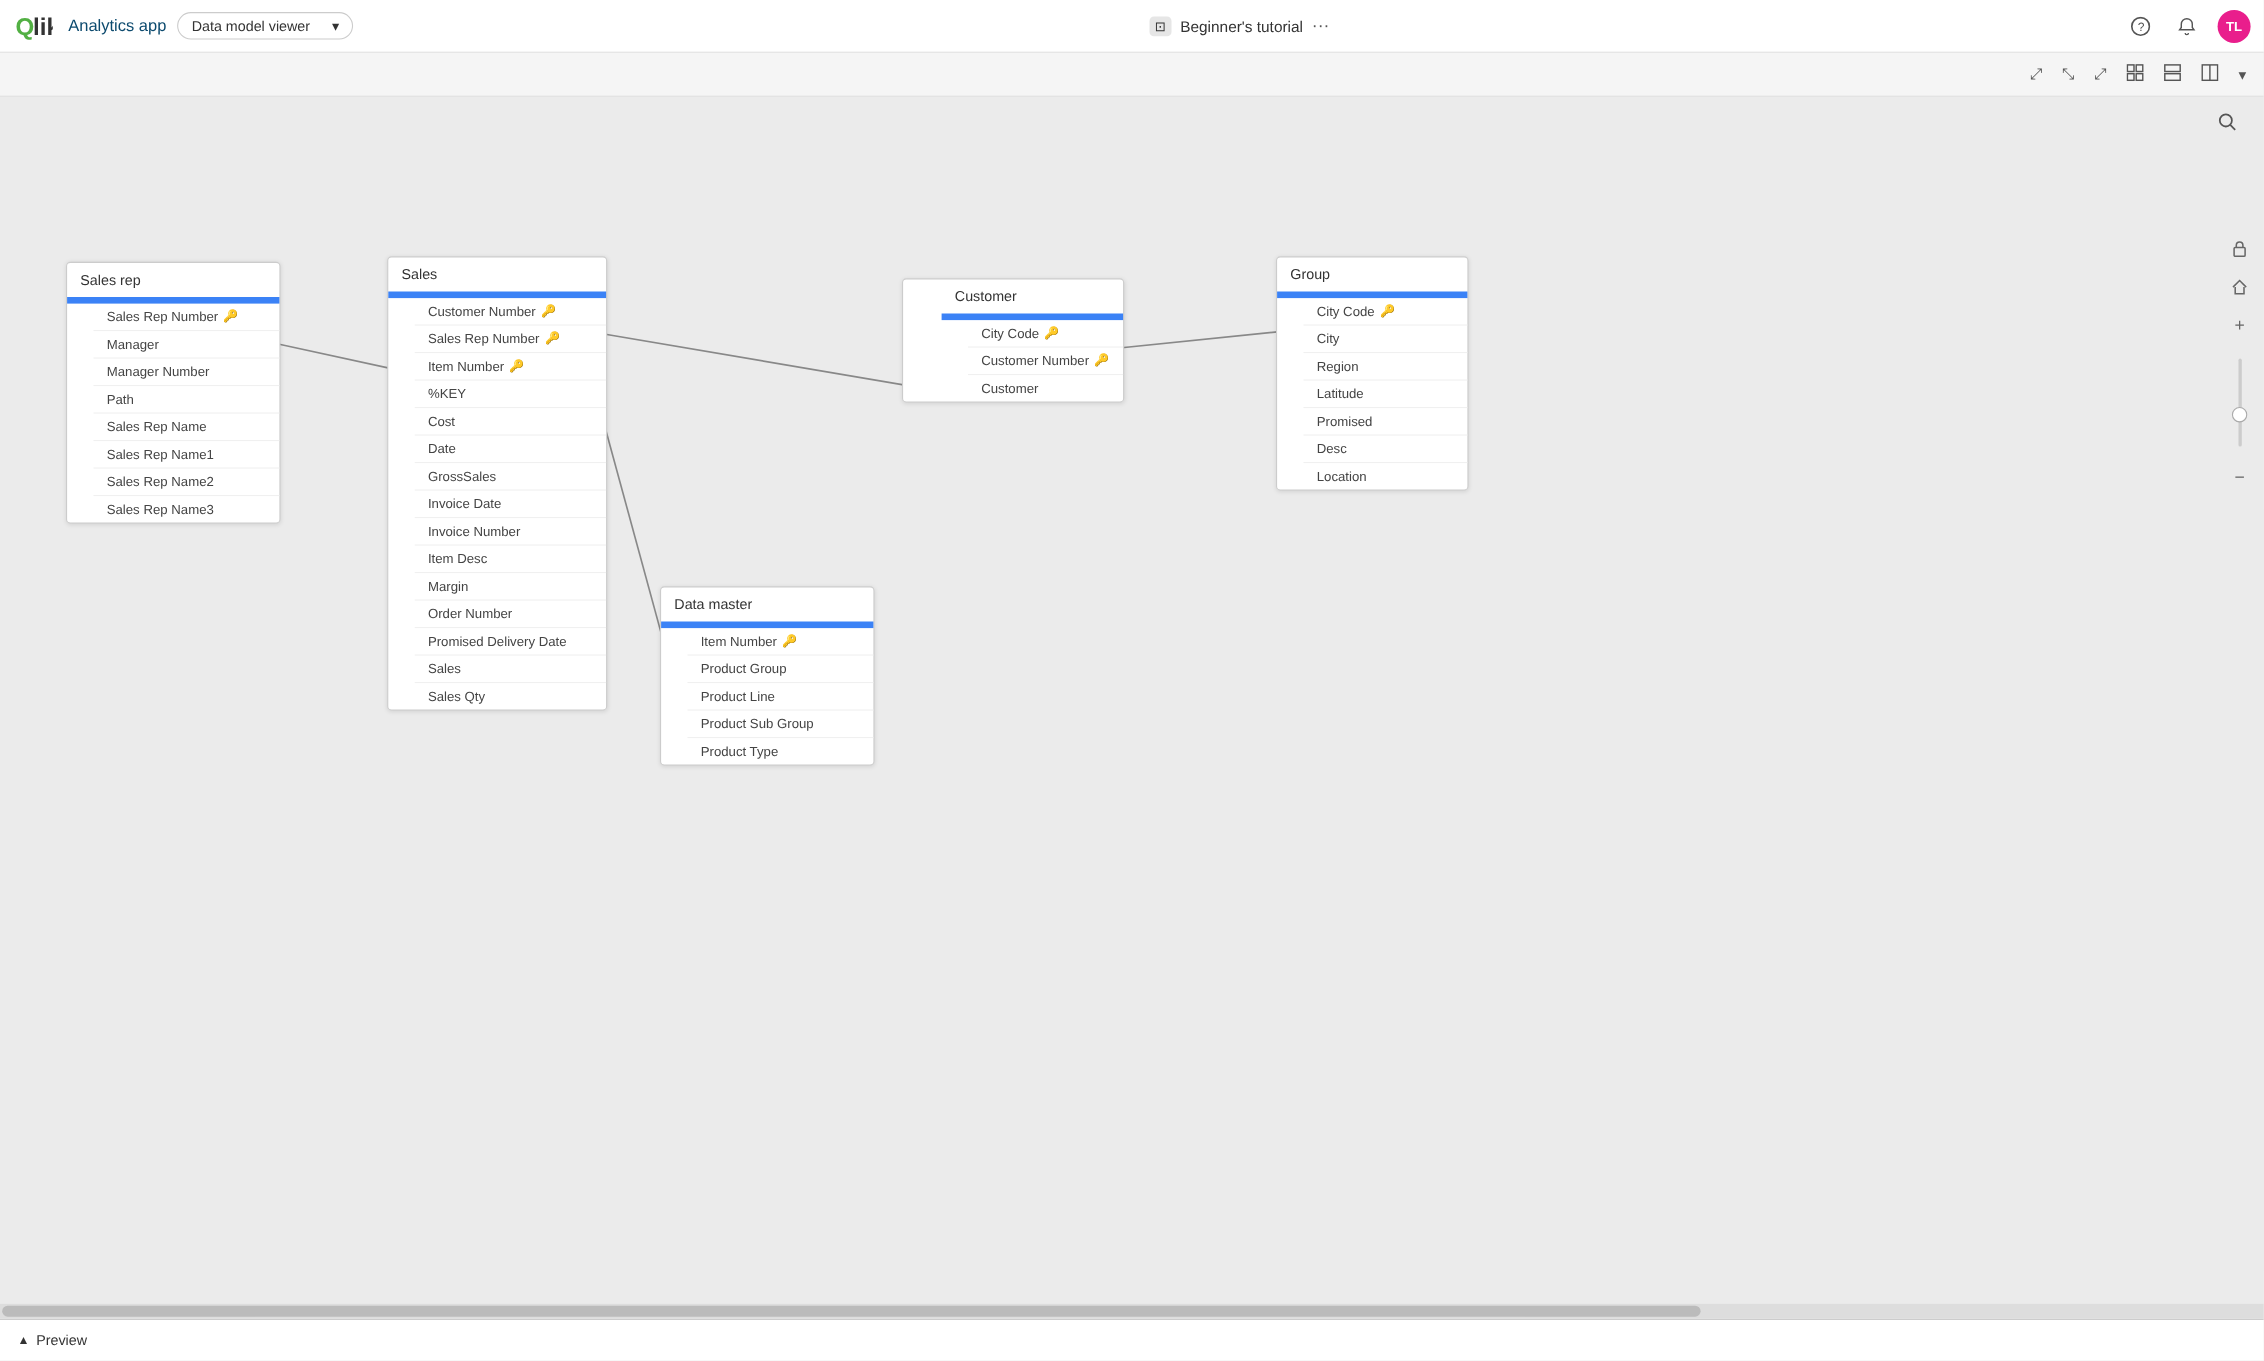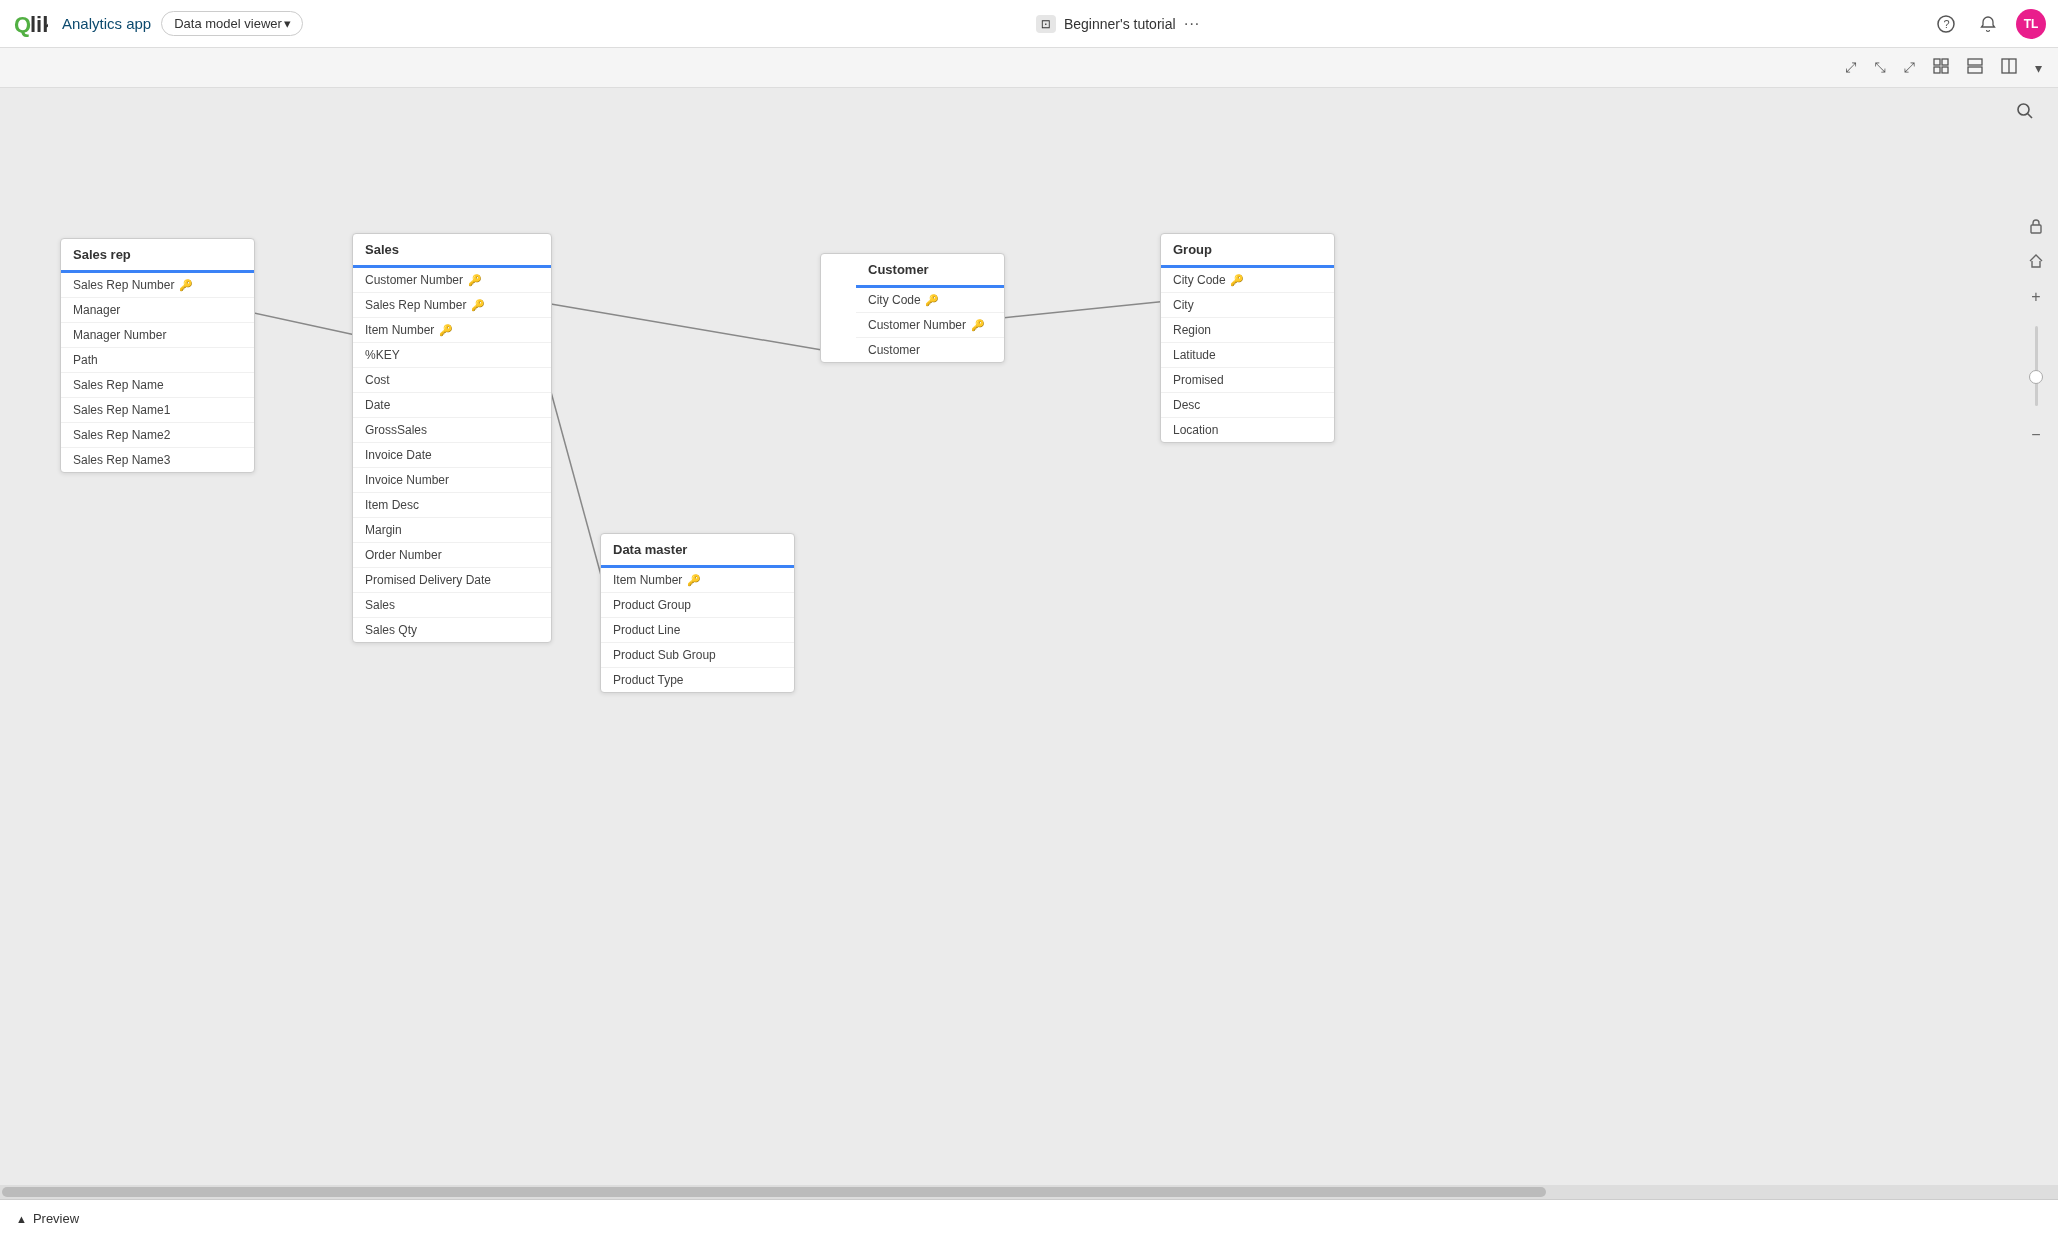--- a/index.html
+++ b/index.html
@@ -19,21 +19,21 @@
     .topnav-logo {
       display: flex; align-items: center; gap: 6px; margin-right: 4px;
     }
     .qlik-logo {
       width: 36px; height: 36px;
     }
     .topnav-appname {
       font-size: 15px; color: #0c4a6e; font-weight: 500;
     }
     .topnav-pill {
-      border: 1px solid #ccc; border-radius: 20px; padding: 4px 12px; font-size: 13px; color: #333; cursor: pointer; display: flex; align-items: center; gap: 2px;
+      border: 1px solid #ccc; border-radius: 20px; padding: 4px 12px; font-size: 13px; color: #333; cursor: pointer; display: flex; align-items: center; gap: 20px;
     }
     .topnav-center {
       flex: 1; display: flex; justify-content: center; align-items: center; gap: 8px;
     }
     .topnav-tutorial {
       display: flex; align-items: center; gap: 8px; font-size: 14px; color: #333;
     }
     .topnav-tutorial-icon {
       background: #e6e6e6; border-radius: 4px; padding: 2px 5px; font-size: 12px;
     }
@@ -91,32 +91,32 @@
       position: absolute;
       background: #fff;
       border: 1px solid #ccc;
       border-radius: 4px;
       min-width: 160px;
       box-shadow: 0 1px 4px rgba(0,0,0,0.1);
     }
     .table-card-header {
       padding: 8px 12px;
       font-size: 13px;
-      font-weight: 700;
+      font-weight: 400;
       color: #333;
-      border-bottom: 3px solid #3b82f6;
+      border-bottom: 6px solid #3b82f6;
     }
     .table-card-row {
       padding: 5px 12px;
       font-size: 12px;
       color: #444;
       display: flex;
-      align-items: center;
       gap: 5px;
       border-bottom: 1px solid #f0f0f0;
+      margin-left: 24px;
     }
     .table-card-row:last-child { border-bottom: none; }
     .key-icon { font-size: 11px; color: #888; }
 
     
     .connections-svg {
       position: absolute; top: 0; left: 0; width: 100%; height: 100%; pointer-events: none;
     }
 
     

